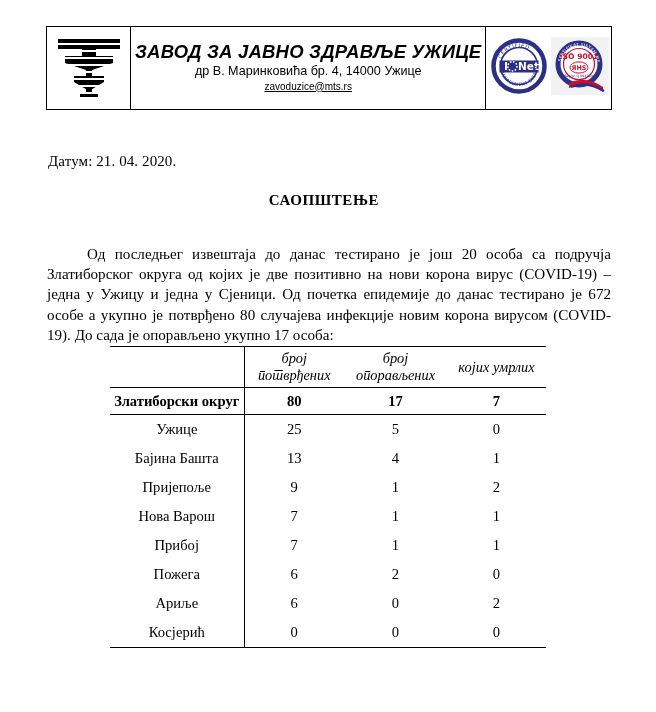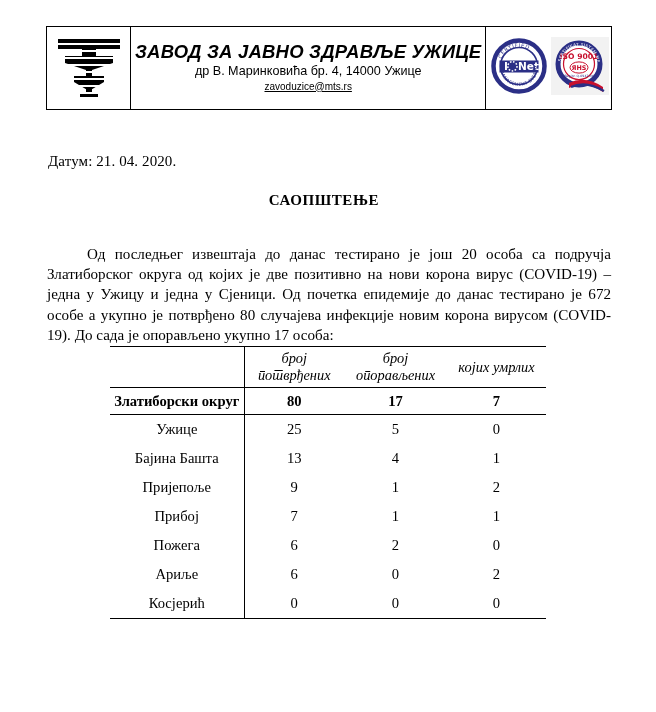--- a/index.html
+++ b/index.html
@@ -321,20 +321,26 @@
         <td>4</td>
         <td>1</td>
       </tr>
       <tr class="data-row">
         <td class="rowhead">Пријепоље</td>
         <td>9</td>
         <td>1</td>
         <td>2</td>
       </tr>
       <tr class="data-row">
+        <td class="rowhead">Нова Варош</td>
+        <td>7</td>
+        <td>1</td>
+        <td>1</td>
+      </tr>
+      <tr class="data-row">
         <td class="rowhead">Прибој</td>
         <td>7</td>
         <td>1</td>
         <td>1</td>
       </tr>
       <tr class="data-row">
         <td class="rowhead">Пожега</td>
         <td>6</td>
         <td>2</td>
         <td>0</td>

